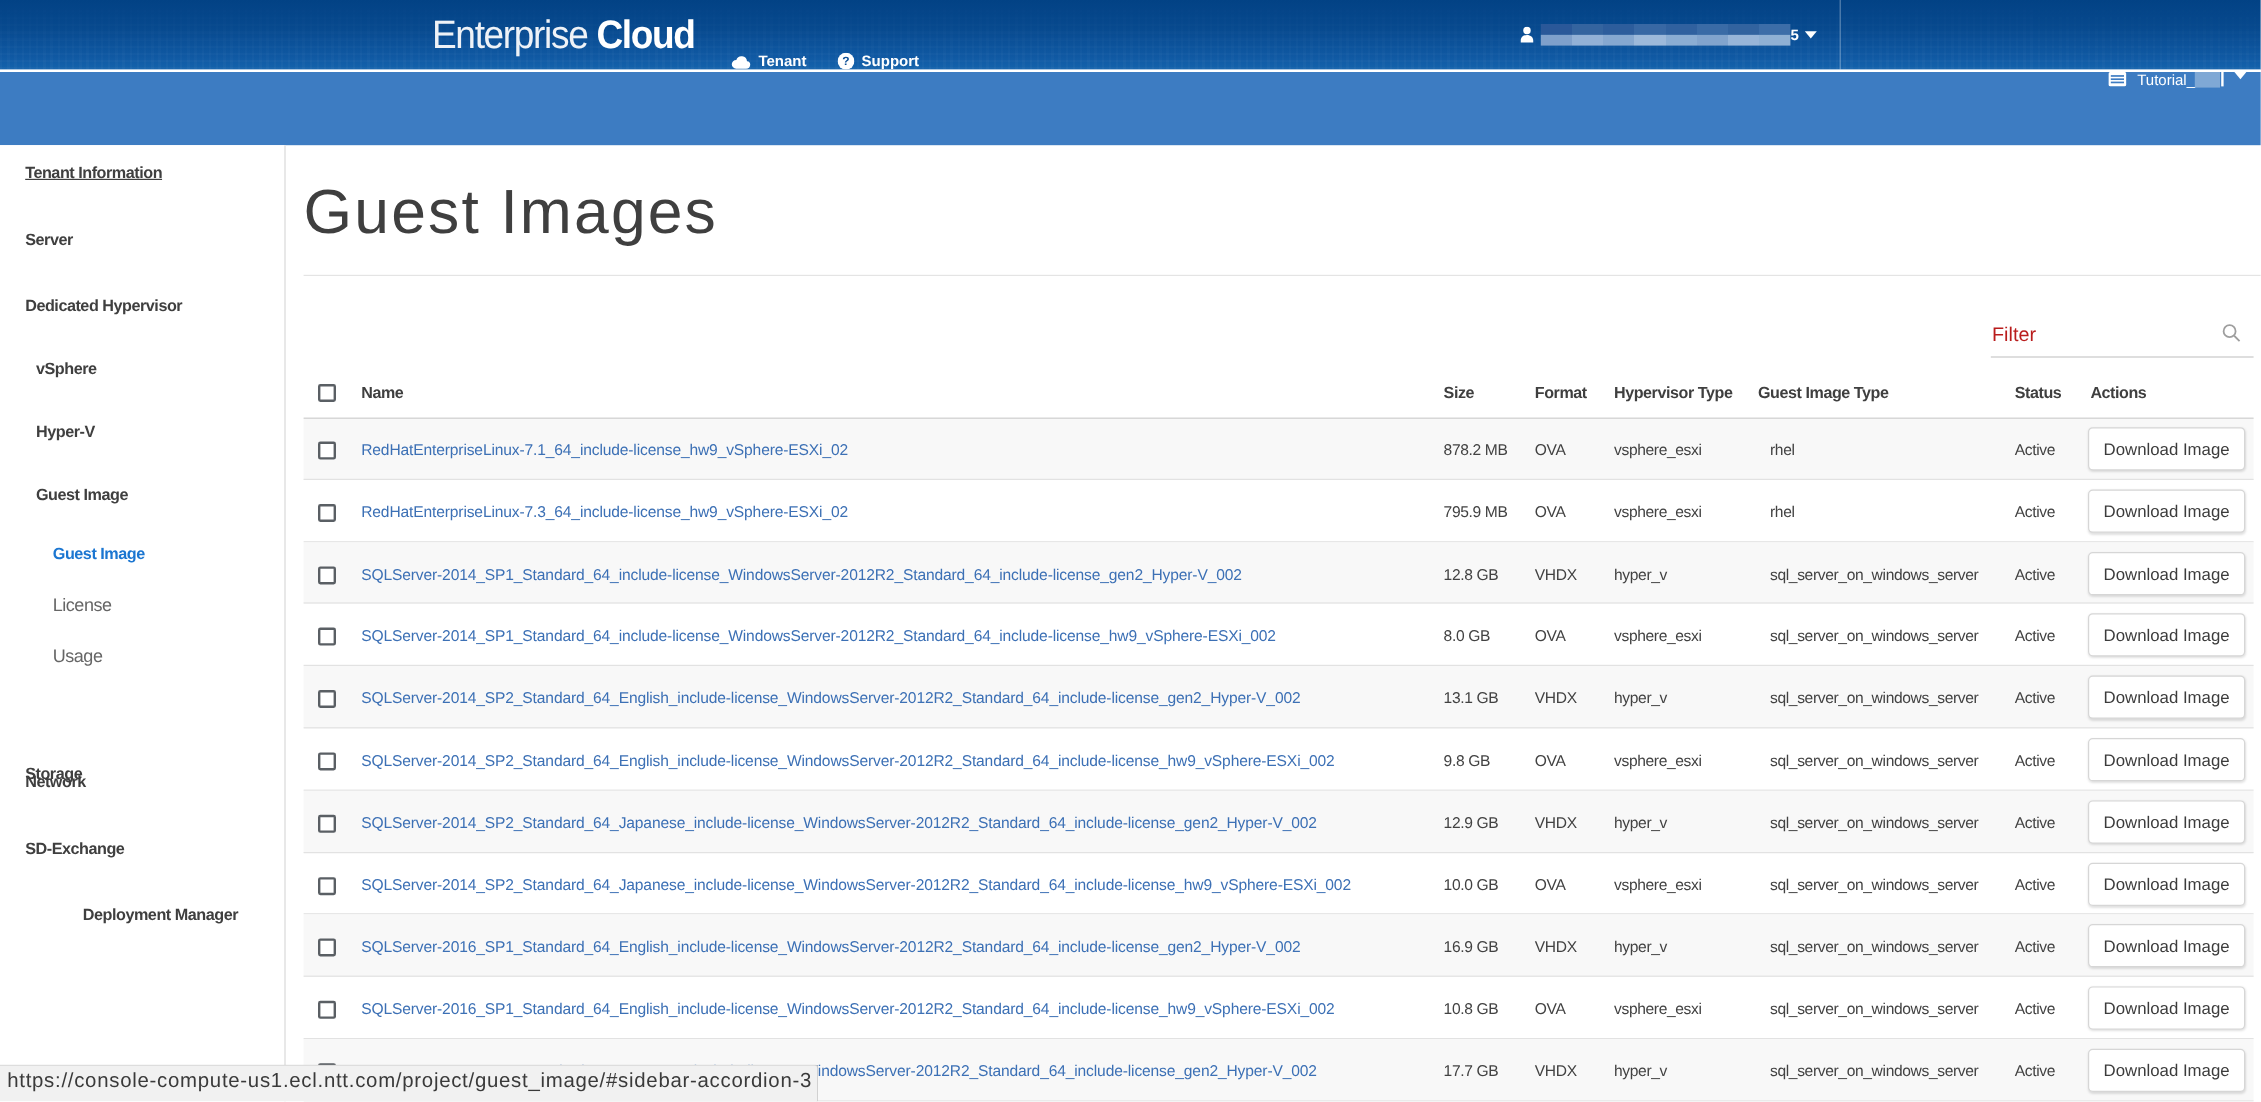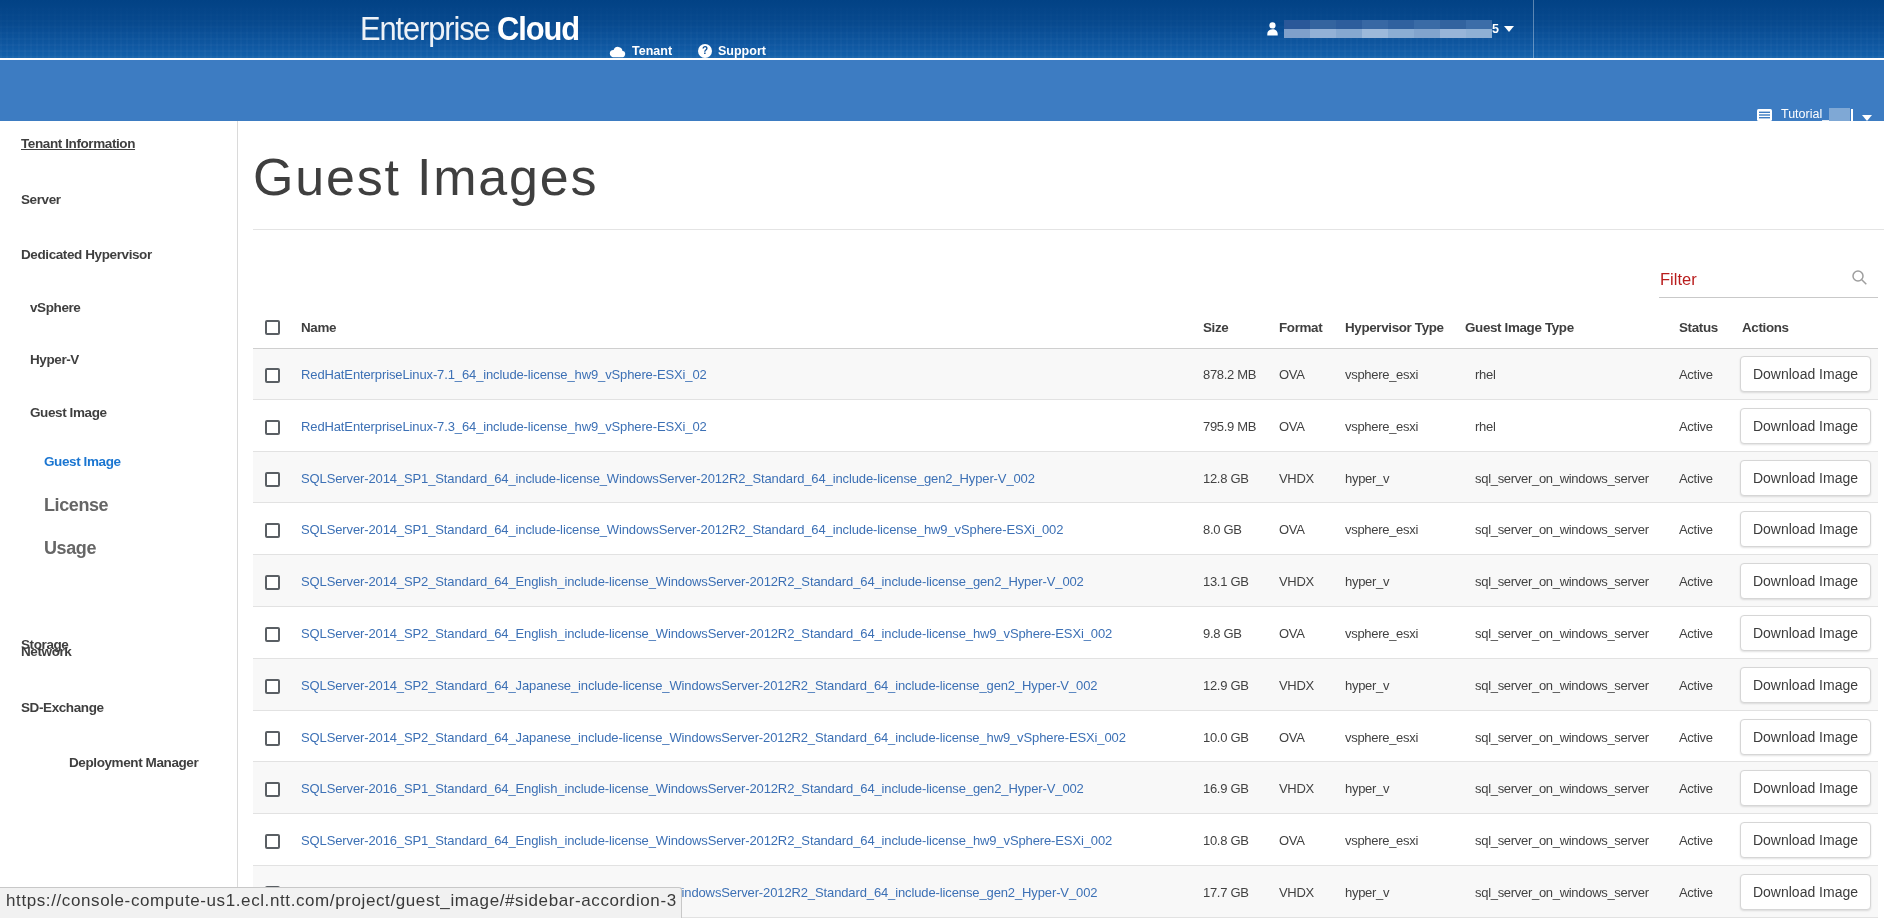--- a/index.html
+++ b/index.html
@@ -37,32 +37,32 @@
   background: linear-gradient(90deg,#2a5899 0 26px,#34649f 0 52px,#2d5d9c 0 78px,#3868a4 0 104px,#30619f 0 130px,#3a6ba6 0 156px,#32639f 0 182px,#3c6da8 0 208px);
 }
 #mosaic .r2 { top:9px;
   background: linear-gradient(90deg,#7fa0cb 0 26px,#93b1d6 0 52px,#86a8d0 0 78px,#9db9da 0 104px,#8badd3 0 130px,#82a4cd 0 156px,#98b5d8 0 182px,#8fb0d4 0 208px);
 }
 #user .five { color:#fff; font-weight:700; font-size:12.5px; margin-left:0px; }
 .caret { width:0; height:0; border-left:5.5px solid transparent; border-right:5.5px solid transparent; border-top:6px solid #fff; display:inline-block; }
 #user .caret { margin-left:5px; }
 #topdivider { position:absolute; left:1533px; top:0; width:1px; height:58px; background:rgba(255,255,255,0.35); }
 
-#tutorial { position:absolute; top:60px; height:61px; left:1757px; display:flex; align-items:flex-end; color:#fff; font-size:12.5px; }
+#tutorial { position:absolute; top:60px; height:61px; left:1757px; display:flex; align-items:flex-start; color:#fff; font-size:12.5px; }
 #tutorial .txt { margin-left:9px; }
 #tutorial .blur { display:inline-block; width:21px; height:13px; background:#7fa8d5; vertical-align:-2px; }
 #tutorial .bar { display:inline-block; width:2px; height:12px; background:#fff; margin-left:1px; vertical-align:-2px; }
 #tutorial .caret { margin-left:9px; }
 
 
 #sidebar { position:absolute; left:0; top:121px; width:238px; height:797px; background:#fff; border-right:1px solid #dadada; }
 .sm { position:absolute; font-size:13.5px; font-weight:700; color:#3f3f3f; letter-spacing:-0.4px; line-height:20px; }
 .sm.l2 { left:30px; }
 .sm.l3 { left:44px; }
-.sm.sub { font-weight:700; color:#666; font-size:18px; letter-spacing:-0.4px; }
+.sm.sub { font-weight:400; color:#666; font-size:15px; letter-spacing:-0.4px; }
 .sm.active { color:#1b76d1; }
 
 
 #h1 { position:absolute; left:253px; top:147px; font-size:52px; line-height:60px; font-weight:400; color:#3f3f3f; letter-spacing:1.8px; }
 #hr1 { position:absolute; left:253px; top:229px; width:1631px; height:1px; background:#e4e4e4; }
 
 #filter-ph { position:absolute; left:1660px; top:270px; font-size:16.5px; color:#b91c1c; }
 #filter-line { position:absolute; left:1659px; top:297px; width:219px; height:1px; background:#c9c9c9; }
 #filter-icon { position:absolute; left:1851px; top:269px; }
 

